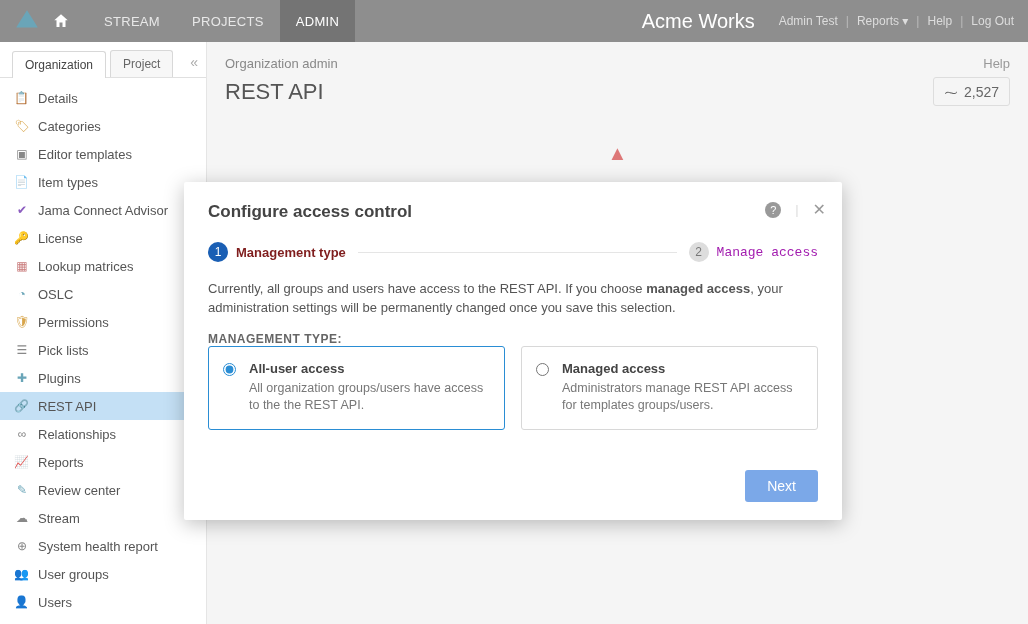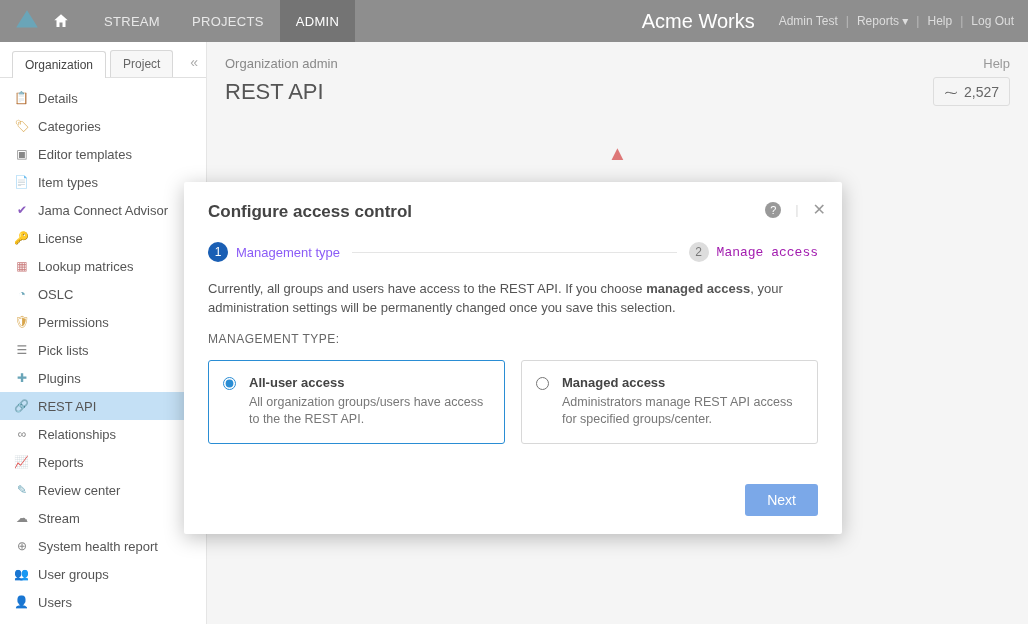--- a/index.html
+++ b/index.html
@@ -44,28 +44,28 @@
 .modal-ctrls { position: absolute; right: 16px; top: 18px; display: flex; align-items: center; gap: 14px; color: #999; }
 .modal-ctrls .help-circ { width: 16px; height: 16px; background: #999; color: #fff; border-radius: 50%; font-size: 11px; display: flex; align-items: center; justify-content: center; cursor: pointer; }
 .modal-ctrls .vbar { color: #ddd; }
 .modal-ctrls .close { cursor: pointer; font-size: 16px; }
 
 .stepper { display: flex; align-items: center; gap: 12px; margin-top: 20px; }
 .step { display: flex; align-items: center; gap: 8px; }
 .step-num { width: 20px; height: 20px; border-radius: 50%; display: flex; align-items: center; justify-content: center; font-size: 12px; }
 .step-num.active { background: #1a5fb4; color: #fff; }
 .step-num.inactive { background: #ddd; color: #777; }
-.step-label.active { font-weight: 400; color: #8b5cf6; }
+.step-label.active { font-weight: 700; color: #7f1d1d; }
 .step-label.inactive { color: #a21caf; font-family: Liberation Mono, monospace; }
 .step-line { flex: 1; height: 1px; background: #e5e5e5; }
 
 .modal-desc { margin-top: 18px; color: #555; line-height: 1.45; font-size: 13px; }
-.section-label { margin-top: 14px; font-weight: 400; color: #666; letter-spacing: 0.5px; font-size: 12px; }
-
-.options { display: flex; gap: 16px; margin-top: 14px; }
+.section-label { margin-top: 14px; font-weight: 700; color: #666; letter-spacing: 0.5px; font-size: 12px; }
+
+.options { display: flex; gap: 16px; margin-top: 0; }
 .option { flex: 1; border: 1px solid #d8d8d8; border-radius: 3px; padding: 14px 14px 14px 40px; position: relative; cursor: pointer; }
 .option.selected { border-color: #2a8dd4; }
 .option input[type=radio] { position: absolute; left: 14px; top: 16px; accent-color: #2a8dd4; }
 .opt-title { font-weight: 600; color: #444; }
 .opt-desc { color: #777; font-size: 12.5px; margin-top: 4px; line-height: 1.4; }
 
 .modal-footer { margin-top: 40px; display: flex; justify-content: flex-end; }
 .btn-next { background: #7ba8e8; color: #fff; border: none; border-radius: 3px; padding: 8px 22px; font-size: 14px; cursor: pointer; }
 </style>
 </head>
@@ -232,20 +232,20 @@
 
   <div class="options">
     <label class="option selected">
       <input type="radio" name="mgmt" checked="" style="">
       <div class="opt-title">All-user access</div>
       <div class="opt-desc">All organization groups/users have access to the the REST API.</div>
     </label>
     <label class="option">
       <input type="radio" name="mgmt" style="">
       <div class="opt-title">Managed access</div>
-      <div class="opt-desc">Administrators manage REST API access for specified groups/center.</div>
+      <div class="opt-desc">Administrators manage REST API access for templates groups/users.</div>
     </label>
   </div>
 
   <div class="modal-footer">
     <button class="btn-next">Next</button>
   </div>
 </div>
 
 </body></html>

